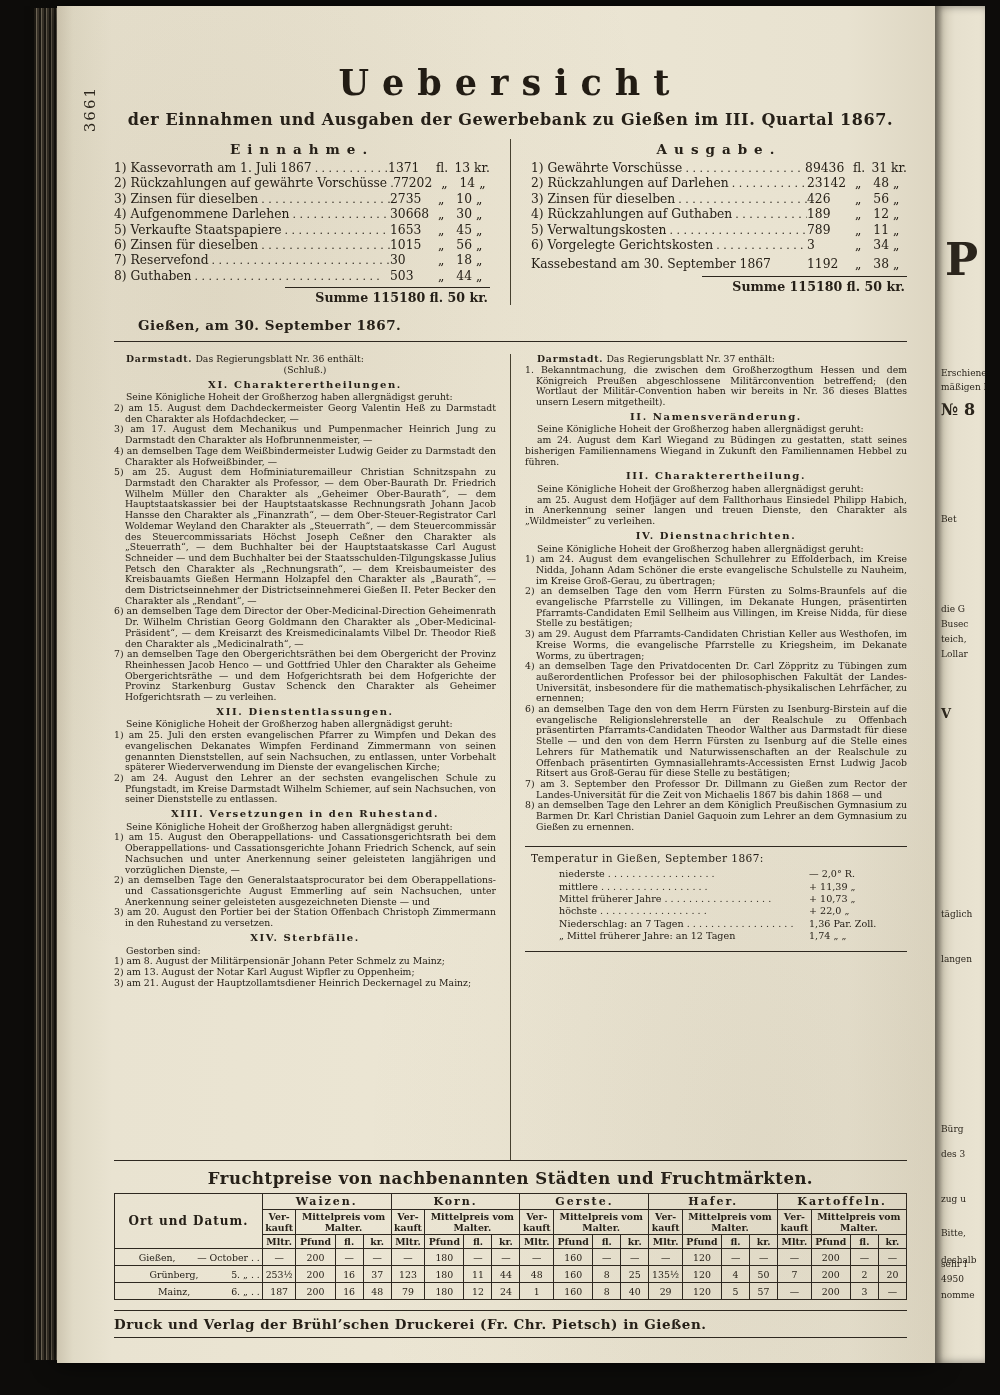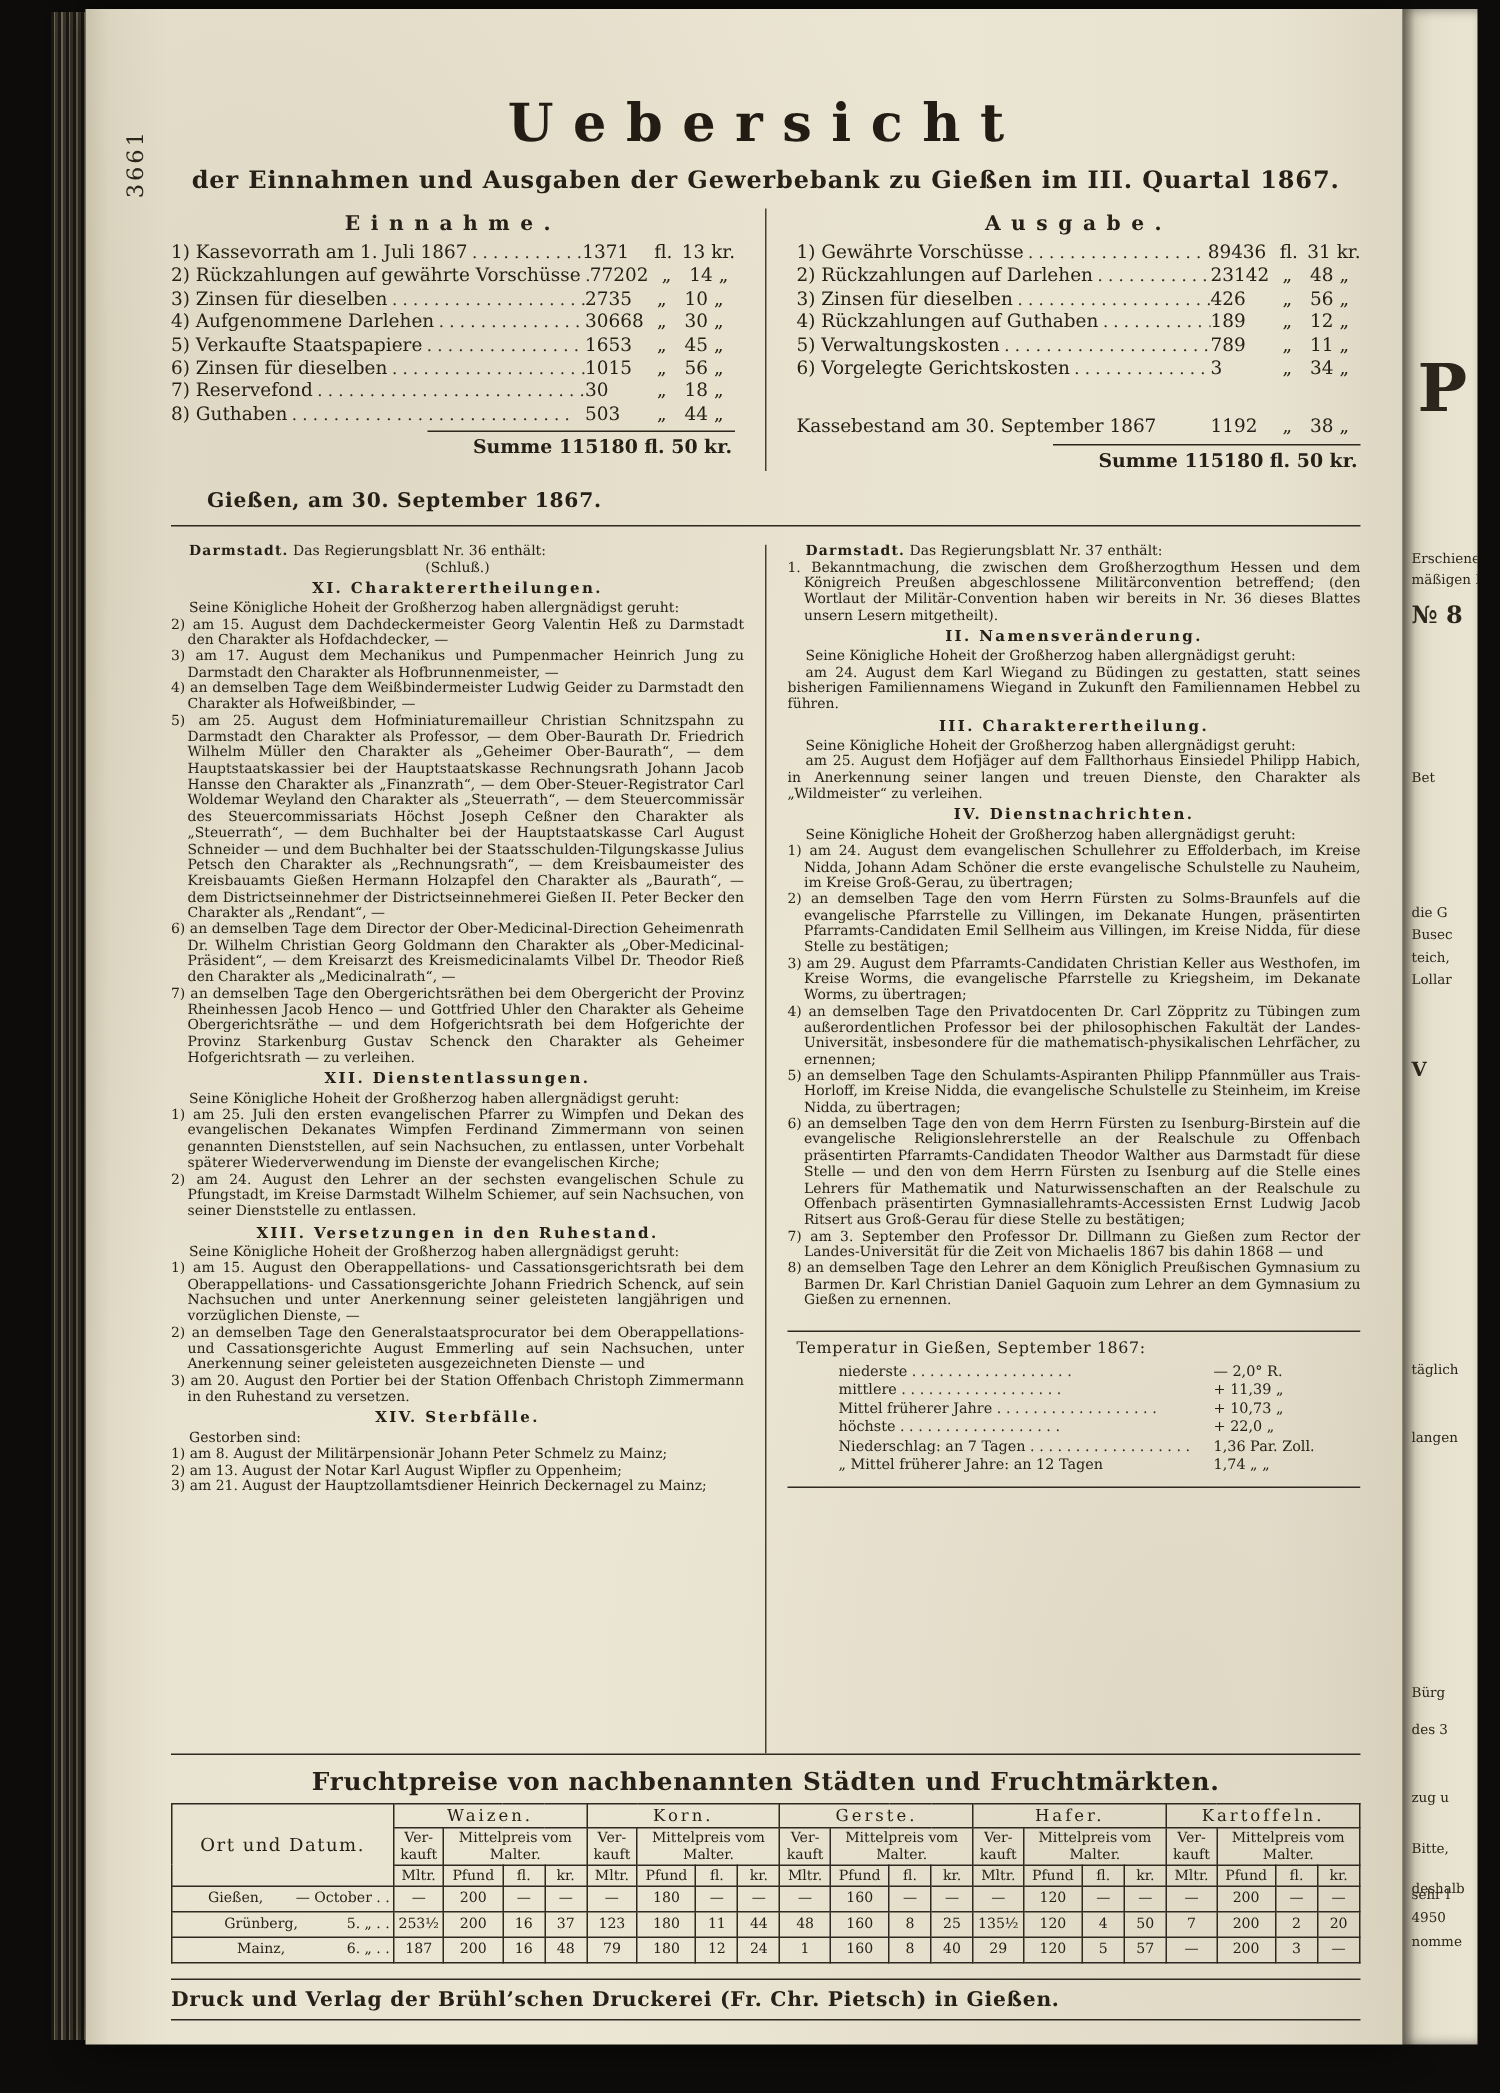--- a/index.html
+++ b/index.html
@@ -38,21 +38,21 @@
   .fin-label{flex:0 0 auto}
   .fin-dots{flex:1 1 auto;overflow:hidden;padding:0 3px;font-size:11px;color:#332d23}
   .fin-dots::after{content:" . . . . . . . . . . . . . . . . . . . . . . . . . . ."}
   .fin-row.nodots .fin-dots::after{content:""}
   .fin-v1{flex:0 0 44px;}
   .fin-u1{flex:0 0 20px;padding-left:4px}
   .fin-v2{flex:0 0 18px;text-align:right}
   .fin-u2{flex:0 0 18px;padding-left:4px}
   .fin-sum{text-align:right;font-size:12.6px;font-weight:bold;margin-top:3px}
   .fin-sum-inner{display:inline-block;border-top:1px solid #2c261d;padding:2px 2px 0 30px}
-  .kasse{margin-top:24px}
+  .kasse{margin-top:4px}
 
   .dateline{font-weight:bold;font-size:13.5px;margin:12px 0 8px 24px;letter-spacing:.5px}
   .rule{border-top:1.5px solid #2e2820}
 
   
   .articles{display:flex;margin-top:12px;height:806px;overflow:hidden;text-align:justify}
   .art{font-size:9.3px;line-height:10.7px}
   .art-left{flex:1;border-right:1px solid #46402f;padding-right:14px}
   .art-right{flex:1;padding-left:14px;display:flex;flex-direction:column}
   .art p{margin:0}
@@ -71,21 +71,21 @@
   .temp-label{flex:0 0 auto;padding-left:28px}
   .temp-dots{flex:1 1 auto;overflow:hidden;padding:0 3px;color:#332d23}
   .temp-dots::after{content:" . . . . . . . . . . . . . . . . . ."}
   .temp-row.nodots .temp-dots::after{content:""}
   .temp-value{flex:0 0 92px;text-align:left}
 
   
   .fruits-title{text-align:center;font-weight:bold;font-size:16.5px;margin:8px 0 5px;letter-spacing:.5px}
   table.fruits{width:100%;border-collapse:collapse;font-size:9.4px;table-layout:fixed}
   table.fruits th,table.fruits td{border:1px solid #2e2820;padding:1px 2px;text-align:center;overflow:hidden}
-  table.fruits thead th{font-weight:normal}
+  table.fruits thead th{font-weight:bold}
   th.commodity{font-size:11px;letter-spacing:2px}
   th.ort-h{width:132px;font-size:12px;letter-spacing:1px}
   col.c-m{width:30px}col.c-p{width:35px}col.c-f{width:25px}col.c-k{width:25px}
   td.ortcell{text-align:left;padding:1px 4px;white-space:nowrap}
   td.ortcell .datum{float:right}
   table.fruits tbody td{height:17px}
 
   .footer{margin-top:10px;border-top:1.5px solid #2e2820;border-bottom:1.5px solid #2e2820;
     text-align:left;font-weight:bold;font-size:13.5px;padding:5px 0;letter-spacing:.5px}
 
@@ -352,21 +352,20 @@
               <p class="ind"><b></b><span>Seine Königliche Hoheit der Großherzog haben allergnädigst geruht:</span></p>
 
               <p class="hang"><b></b><span>1) am 24. August dem evangelischen Schullehrer zu Effolderbach, im Kreise Nidda, Johann Adam Schöner die erste evangelische Schulstelle zu Nauheim, im Kreise Groß-Gerau, zu übertragen;</span></p>
 
               <p class="hang"><b></b><span>2) an demselben Tage den vom Herrn Fürsten zu Solms-Braunfels auf die evangelische Pfarrstelle zu Villingen, im Dekanate Hungen, präsentirten Pfarramts-Candidaten Emil Sellheim aus Villingen, im Kreise Nidda, für diese Stelle zu bestätigen;</span></p>
 
               <p class="hang"><b></b><span>3) am 29. August dem Pfarramts-Candidaten Christian Keller aus Westhofen, im Kreise Worms, die evangelische Pfarrstelle zu Kriegsheim, im Dekanate Worms, zu übertragen;</span></p>
 
               <p class="hang"><b></b><span>4) an demselben Tage den Privatdocenten Dr. Carl Zöppritz zu Tübingen zum außerordentlichen Professor bei der philosophischen Fakultät der Landes-Universität, insbesondere für die mathematisch-physikalischen Lehrfächer, zu ernennen;</span></p>
 
-              <p class="hang"><b></b><span>5) an demselben Tage den Schulamts-Aspiranten Philipp Pfannmüller aus Trais-Horloff, im Kreise Nidda, die evangelische Schulstelle zu Steinheim, im Kreise Nidda, zu übertragen;</span></p>
 
               <p class="hang"><b></b><span>6) an demselben Tage den von dem Herrn Fürsten zu Isenburg-Birstein auf die evangelische Religionslehrerstelle an der Realschule zu Offenbach präsentirten Pfarramts-Candidaten Theodor Walther aus Darmstadt für diese Stelle — und den von dem Herrn Fürsten zu Isenburg auf die Stelle eines Lehrers für Mathematik und Naturwissenschaften an der Realschule zu Offenbach präsentirten Gymnasiallehramts-Accessisten Ernst Ludwig Jacob Ritsert aus Groß-Gerau für diese Stelle zu bestätigen;</span></p>
 
               <p class="hang"><b></b><span>7) am 3. September den Professor Dr. Dillmann zu Gießen zum Rector der Landes-Universität für die Zeit von Michaelis 1867 bis dahin 1868 — und</span></p>
 
               <p class="hang"><b></b><span>8) an demselben Tage den Lehrer an dem Königlich Preußischen Gymnasium zu Barmen Dr. Karl Christian Daniel Gaquoin zum Lehrer an dem Gymnasium zu Gießen zu ernennen.</span></p>
             </div>
 
           <div class="temp">
             <div class="temp-title">Temperatur in Gießen, September 1867:</div>

